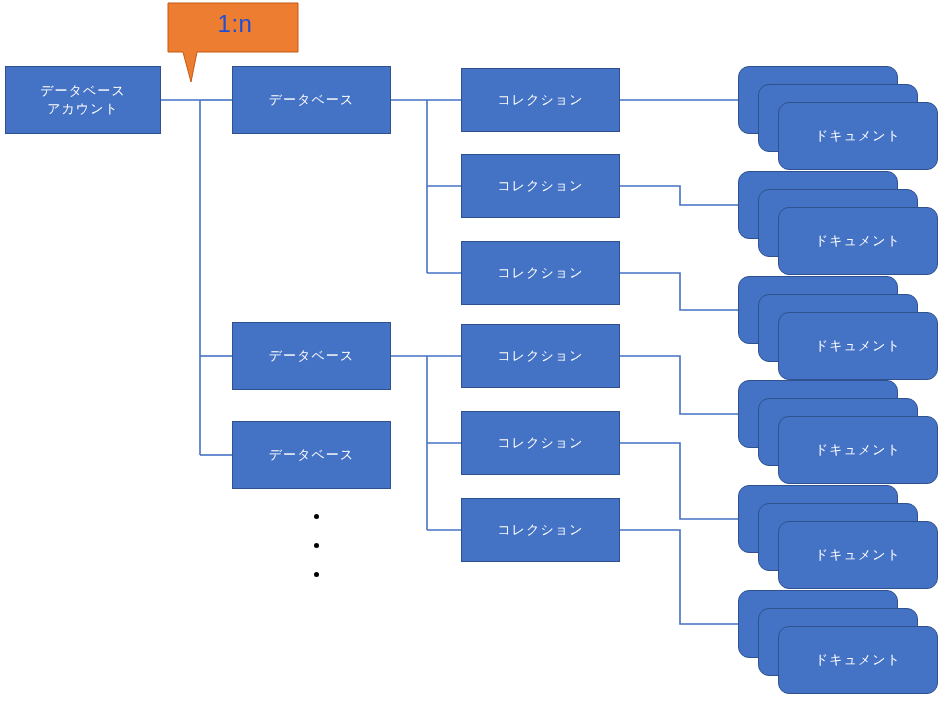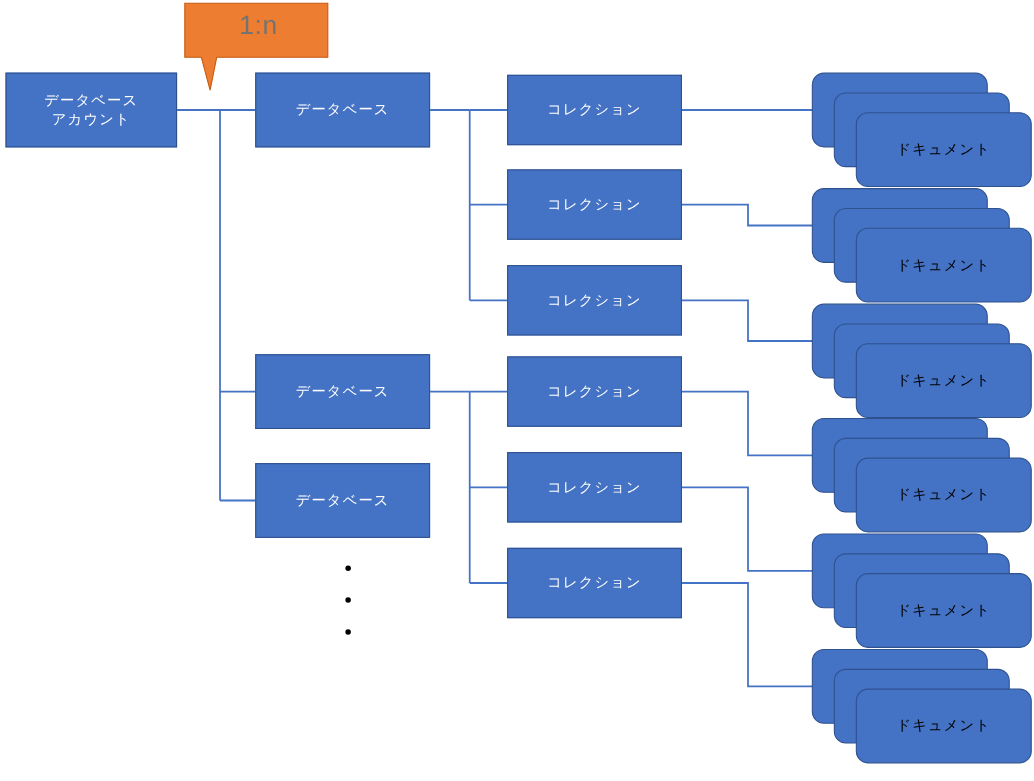--- a/index.html
+++ b/index.html
@@ -50,35 +50,35 @@
   }
   .doc-card {
     position: absolute;
     box-sizing: border-box;
     background: #4472C4;
     border: 1px solid #2F528F;
     border-radius: 11px;
     display: flex;
     align-items: center;
     justify-content: center;
-    color: #000000;
+    color: #ffffff;
     font-size: 13px;
     letter-spacing: 0.08em;
   }
   .callout {
     position: absolute;
     z-index: 8;
   }
   .callout-label {
     position: absolute;
     left: 0;
     top: 0;
     width: 100%;
     text-align: center;
-    color: #737373;
+    color: #1d4ed8;
     font-size: 24px;
     letter-spacing: 0.02em;
     pointer-events: none;
   }
   .ellipsis-dots {
     position: absolute;
     z-index: 6;
     display: flex;
     flex-direction: column;
     align-items: center;

